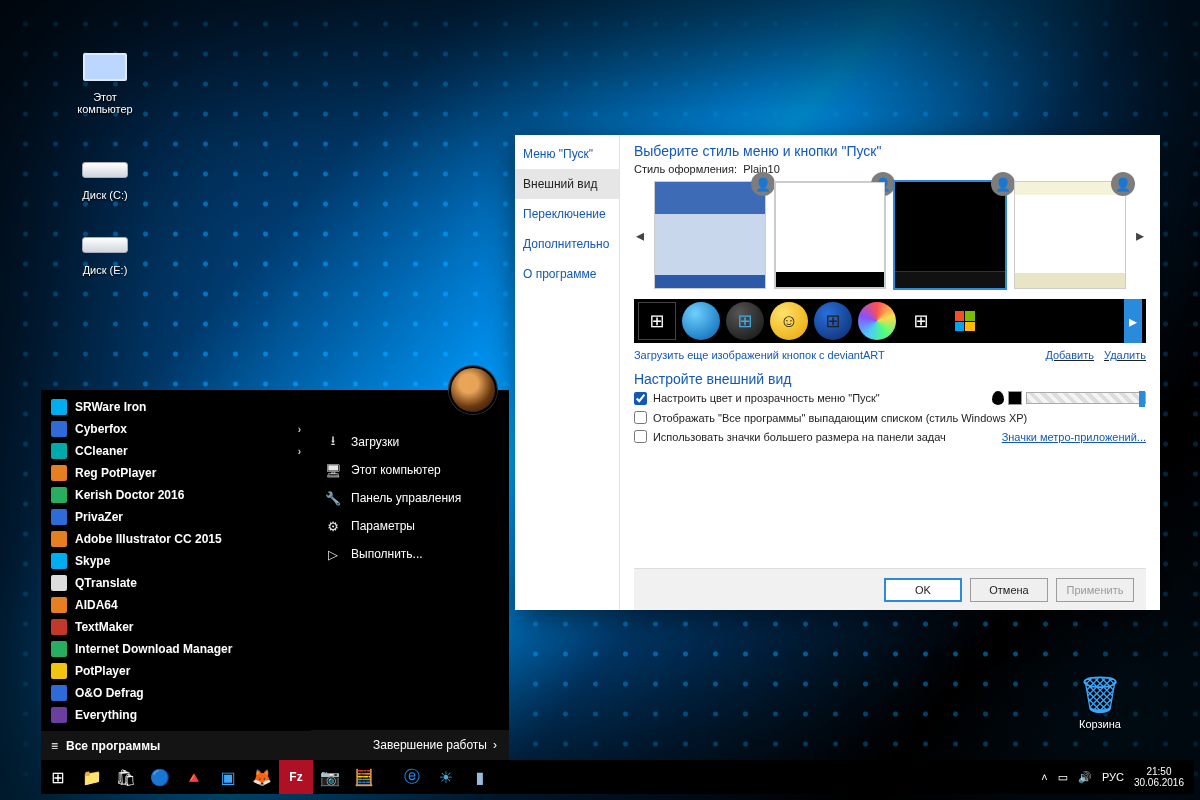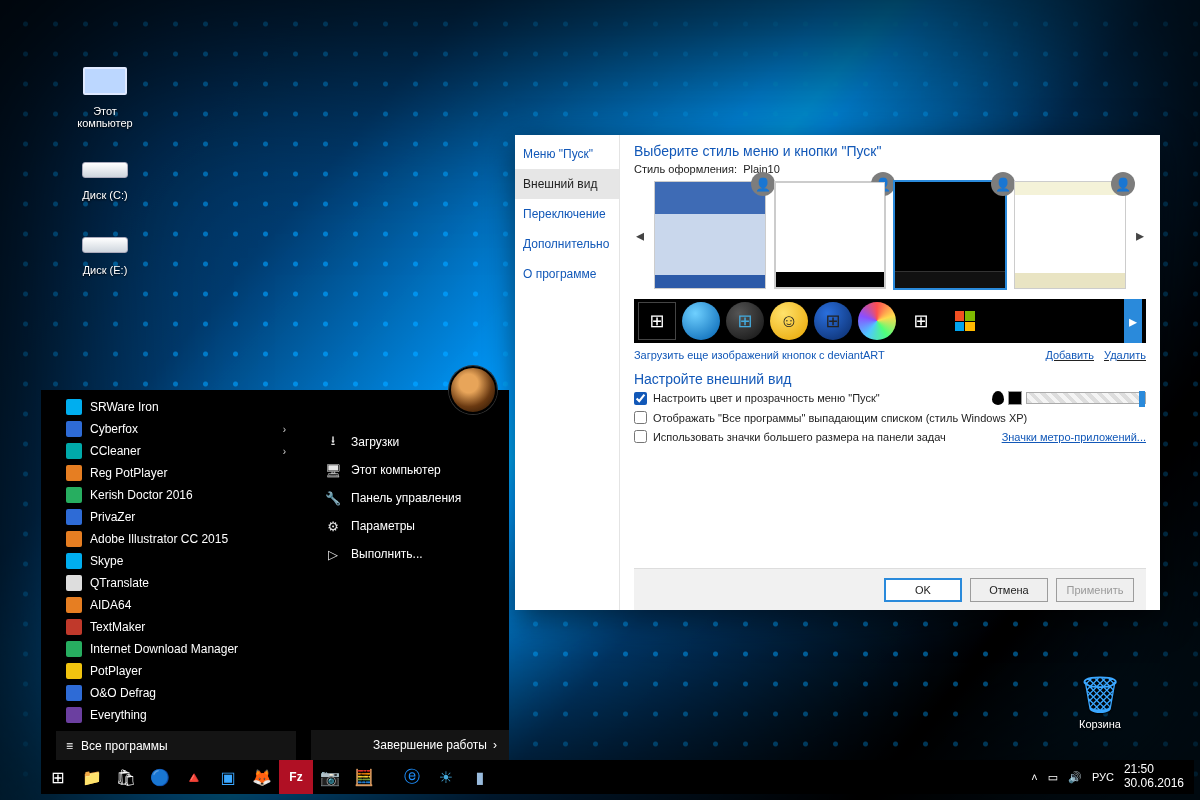--- a/index.html
+++ b/index.html
@@ -17,21 +17,21 @@
 
 
 .desktop-icon { position: absolute; width: 80px; text-align: center; color:#fff; font-size:11px; text-shadow:0 1px 2px #000; }
 .desktop-icon .glyph { width:48px; height:40px; margin:0 auto 4px; display:grid; place-items:center; }
 .monitor-glyph::before { content:""; display:block; width:40px; height:24px; background:#bcd7ff; border:2px solid #dfe9ff; border-radius:2px; }
 .drive-glyph::before { content:""; display:block; width:44px; height:14px; background:linear-gradient(#fff,#cfd6de); border-radius:3px; border:1px solid #aab; margin-top:10px;}
 .bin-glyph::before { content:"🗑"; font-size:36px; color:#3aa7ff; }
 
 
 .start-menu { position:absolute; left:41px; bottom:40px; width:468px; background:#000; display:flex; font-size:12px; color:#fff; }
-.sm-left { width:270px; padding:6px 15px 0; }
+.sm-left { width:270px; padding:6px 0 0;font-weight:bold; }
 .sm-item { display:flex; align-items:center; gap:8px; height:22px; padding:0 10px; cursor:default; }
 .sm-icon { width:16px; height:16px; display:inline-grid; place-items:center; font-size:10px; border-radius:2px; }
 .sm-chevron { margin-left:auto; font-size:10px; opacity:.8; }
 .sm-allprograms { display:flex; align-items:center; height:30px; margin-top:4px; padding:0 10px; gap:8px; background:#141414; border-top:1px solid #000; }
 .sm-right { flex:1; padding:10px 0; position:relative; }
 .sm-avatar { position:absolute; top:-24px; right:12px; width:48px; height:48px; border-radius:50%; background:radial-gradient(circle at 40% 35%, #e8a55a 0 24%, #6b3a12 60%, #1a0d02 100%); border:2px solid #000; box-shadow:0 0 0 1px #333; }
 .sm-sys { display:flex; align-items:center; gap:10px; height:28px; padding:0 14px; }
 .sm-sys .glyph { width:16px; text-align:center; opacity:.9; font-size:13px; }
 .sm-shutdown { position:absolute; bottom:0; right:0; left:0; height:30px; display:flex; align-items:center; justify-content:flex-end; gap:6px; padding:0 12px; background:#141414; }
 
@@ -82,32 +82,32 @@
 .btnbar { margin-top:auto; height:42px; background:#f1f1f1; border-top:1px solid #ddd; display:flex; align-items:center; justify-content:flex-end; gap:8px; padding:0 12px; }
 .btn { min-width:78px; height:24px; border:1px solid #9c9c9c; background:#efefef; font-size:11px; display:grid; place-items:center; }
 .btn.default { border:2px solid #2a8adb; background:#fff; }
 .btn.disabled { color:#9a9a9a; }
 
 
 .taskbar { position:absolute; left:41px; right:6px; bottom:6px; height:34px; background:#000; display:flex; align-items:center; color:#fff; font-size:11px; }
 .tb-app { width:34px; height:34px; display:grid; place-items:center; font-size:16px; }
 .tb-app.start { background:#000; }
 .tb-tray { margin-left:auto; display:flex; align-items:center; gap:10px; padding:0 10px; }
-.clock { text-align:left; line-height:1.15; font-size:12px; }
+.clock { text-align:center; line-height:1.15; font-size:10px; }
 
 
 .i-red{background:#c0392b}.i-blue{background:#2e6bd6}.i-green{background:#27ae60}.i-orange{background:#e67e22}.i-teal{background:#0aa}.i-purple{background:#6b3fa0}.i-dark{background:#333}.i-sky{background:#00aeef}.i-yel{background:#f1c40f}.i-white{background:#ddd;color:#333}
 </style>
 </head>
 <body>
 
 <div class="wallpaper"></div>
 <div class="vignette"></div>
 
-<div class="desktop-icon" style="left:65px; top:61px;">
+<div class="desktop-icon" style="left:65px; top:47px;">
   <div class="glyph monitor-glyph"></div>
   <div style="white-space:pre-line">Этот
 компьютер</div>
 </div>
 <div class="desktop-icon" style="left:65px; top:145px;">
   <div class="glyph drive-glyph"></div>
   <div>Диск (C:)</div>
 </div>
 <div class="desktop-icon" style="left:65px; top:220px;">
   <div class="glyph drive-glyph"></div>

